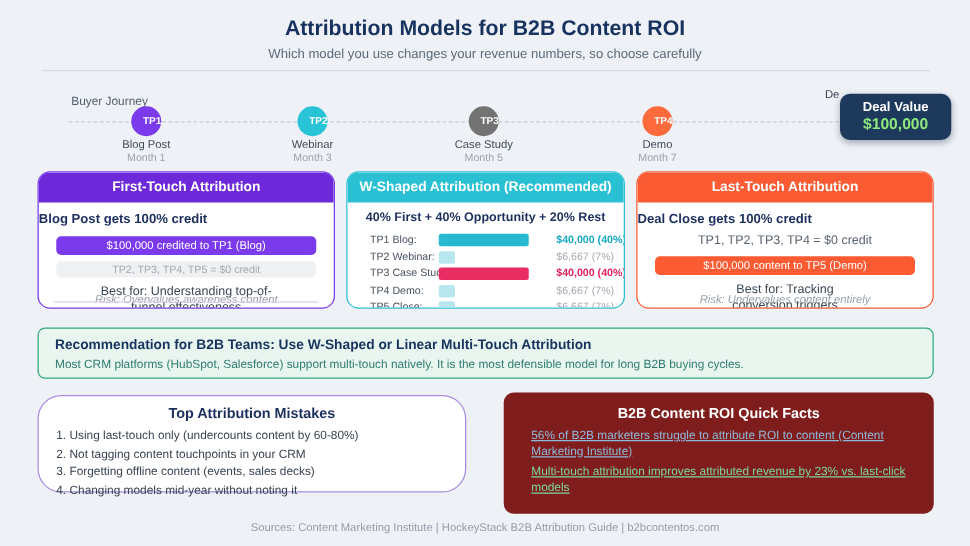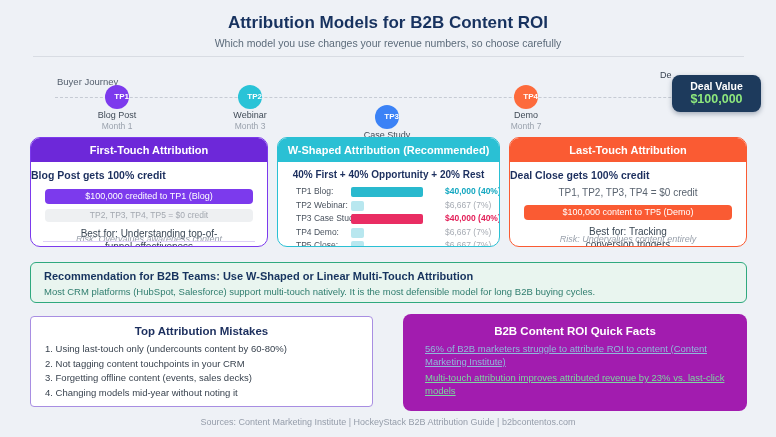--- a/index.html
+++ b/index.html
@@ -58,27 +58,27 @@
   .w-bar{position:absolute;left:73px;top:2px;height:10px;border-radius:2px;z-index:2;}
   .w-value{position:absolute;left:167px;top:1px;font-size:8.5px;white-space:nowrap;}
 
   
   .rec{position:absolute;top:262px;left:30px;width:717px;height:41px;background:#e9f5ef;
        border:1.5px solid #2fa97e;border-radius:6px;padding:7px 13px;}
   .rec-title{font-size:11px;font-weight:bold;color:#16335e;}
   .rec-body{margin-top:4px;font-size:9.5px;color:#2f7d6e;}
 
   
-  .mistakes{position:absolute;top:316px;left:30px;width:343px;height:91px;background:#fff;
-            border:1.5px solid #a88ee2;border-radius:4px;}
+  .mistakes{position:absolute;top:316px;left:30px;width:343px;height:78px;background:#fff;
+            border:1.5px solid #a88ee2;border-radius:19px;}
   .mistakes-title{margin-top:8px;text-align:center;font-size:11.5px;font-weight:bold;color:#1c2f5e;}
   .mistake-list{margin:5px 0 0 14px;}
   .mistake-item{font-size:9.5px;color:#39434f;line-height:14.5px;}
 
-  .facts{position:absolute;top:314px;left:403px;width:344px;height:97px;background:#a21caf;border-radius:8px;}
+  .facts{position:absolute;top:314px;left:403px;width:344px;height:97px;background:#7f1d1d;border-radius:8px;}
   .facts-title{margin-top:11px;text-align:center;font-size:11.5px;font-weight:bold;color:#ffffff;}
   .fact{margin:6px auto 0;max-width:300px;font-size:9.5px;line-height:12.5px;text-decoration:underline;}
   .fact-blue{color:#8fb9da;}
   .fact-green{color:#7cd79e;margin-top:4px;}
 
   .footer{position:absolute;top:417px;left:0;width:776px;text-align:center;font-size:9px;color:#959daa;}
 </style>
 </head>
 <body>
 
@@ -95,21 +95,21 @@
     <div class="tp-badge" style="background: rgb(124, 58, 237);">TP1</div>
     <div class="tp-name">Blog Post</div>
     <div class="tp-month">Month 1</div>
   </div>
   <div class="tp" style="left:205px;top:85px;">
     <div class="tp-badge" style="background: rgb(41, 195, 215);">TP2</div>
     <div class="tp-name">Webinar</div>
     <div class="tp-month">Month 3</div>
   </div>
   <div class="tp" style="left:342px;top:85px;">
-    <div class="tp-badge" style="background: #3b82f6; margin-top: 20px;">TP3</div>
+    <div class="tp-badge" style="background: #737373;">TP3</div>
     <div class="tp-name">Case Study</div>
     <div class="tp-month">Month 5</div>
   </div>
   <div class="tp" style="left:481px;top:85px;">
     <div class="tp-badge" style="background: rgb(253, 107, 60);">TP4</div>
     <div class="tp-name">Demo</div>
     <div class="tp-month">Month 7</div>
   </div>
 
   <div class="obscured">De</div>

